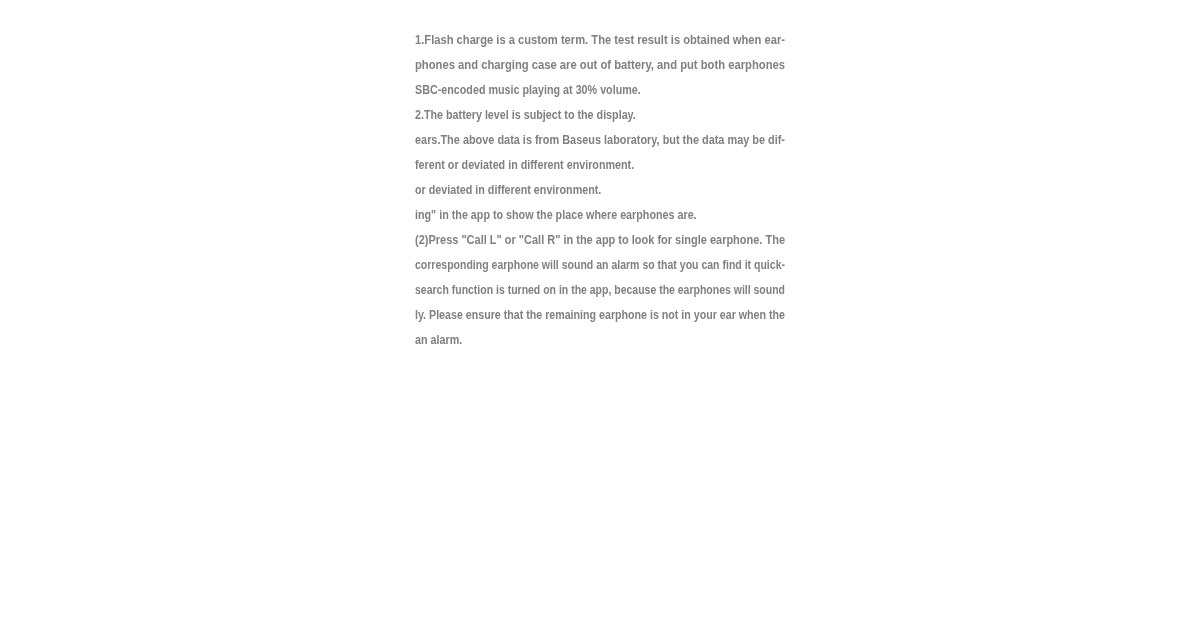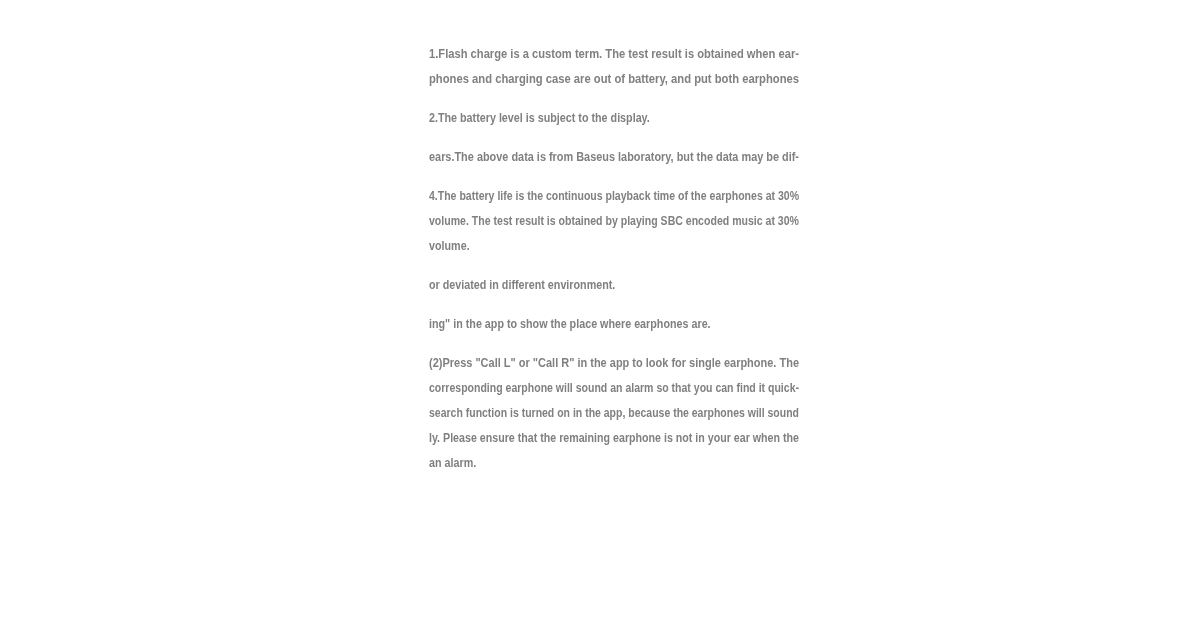--- a/index.html
+++ b/index.html
@@ -15,21 +15,21 @@
     overflow: hidden;
     font-family: "Liberation Sans", sans-serif;
   }
   .text-column {
     position: absolute;
     left: 415px;
     top: 27px;
     width: 370px;
   }
   .note {
-    margin: 14px;
+    margin: 0;
     padding: 0;
   }
   .line {
     height: 25px;
     line-height: 25px;
     white-space: nowrap;
     font-size: 13.5px;
     font-weight: bold;
     color: #808080;
     letter-spacing: 0px;
@@ -40,31 +40,28 @@
   }
 </style>
 </head>
 <body>
 
 <div class="canvas">
   <div class="text-column" id="notes-column" style="color: rgb(128, 128, 128);">
       <div class="note">
         <div class="line"><span class="line-inner" style="transform: scaleX(0.82748);">1.Flash charge is a custom term. The test result is obtained when ear-</span></div>
         <div class="line"><span class="line-inner" style="transform: scaleX(0.832279);">phones and charging case are out of battery, and put both earphones</span></div>
+        <div class="line"><span class="line-inner" style="transform: scaleX(0.796103);">SBC-encoded music playing at 30% volume.</span></div>
       </div>
       <div class="note">
         <div class="line"><span class="line-inner" style="transform: scaleX(0.796103);">2.The battery level is subject to the display.</span></div>
       </div>
       <div class="note">
         <div class="line"><span class="line-inner" style="transform: scaleX(0.80764);">ears.The above data is from Baseus laboratory, but the data may be dif-</span></div>
-      </div>
-      <div class="note">
-        <div class="line"><span class="line-inner" style="transform: scaleX(0.779152);">4.The battery life is the continuous playback time of the earphones at 30%</span></div>
-        <div class="line"><span class="line-inner" style="transform: scaleX(0.781621);">volume. The test result is obtained by playing SBC encoded music at 30%</span></div>
-        <div class="line"><span class="line-inner" style="transform: scaleX(0.796103);">volume.</span></div>
+        <div class="line"><span class="line-inner" style="transform: scaleX(0.796103);">ferent or deviated in different environment.</span></div>
       </div>
       <div class="note">
         <div class="line"><span class="line-inner" style="transform: scaleX(0.796103);">or deviated in different environment.</span></div>
       </div>
       <div class="note">
         <div class="line"><span class="line-inner" style="transform: scaleX(0.796103);">ing" in the app to show the place where earphones are.</span></div>
       </div>
       <div class="note">
         <div class="line"><span class="line-inner" style="transform: scaleX(0.813774);">(2)Press "Call L" or "Call R" in the app to look for single earphone. The</span></div>
         <div class="line"><span class="line-inner" style="transform: scaleX(0.779255);">corresponding earphone will sound an alarm so that you can find it quick-</span></div>

